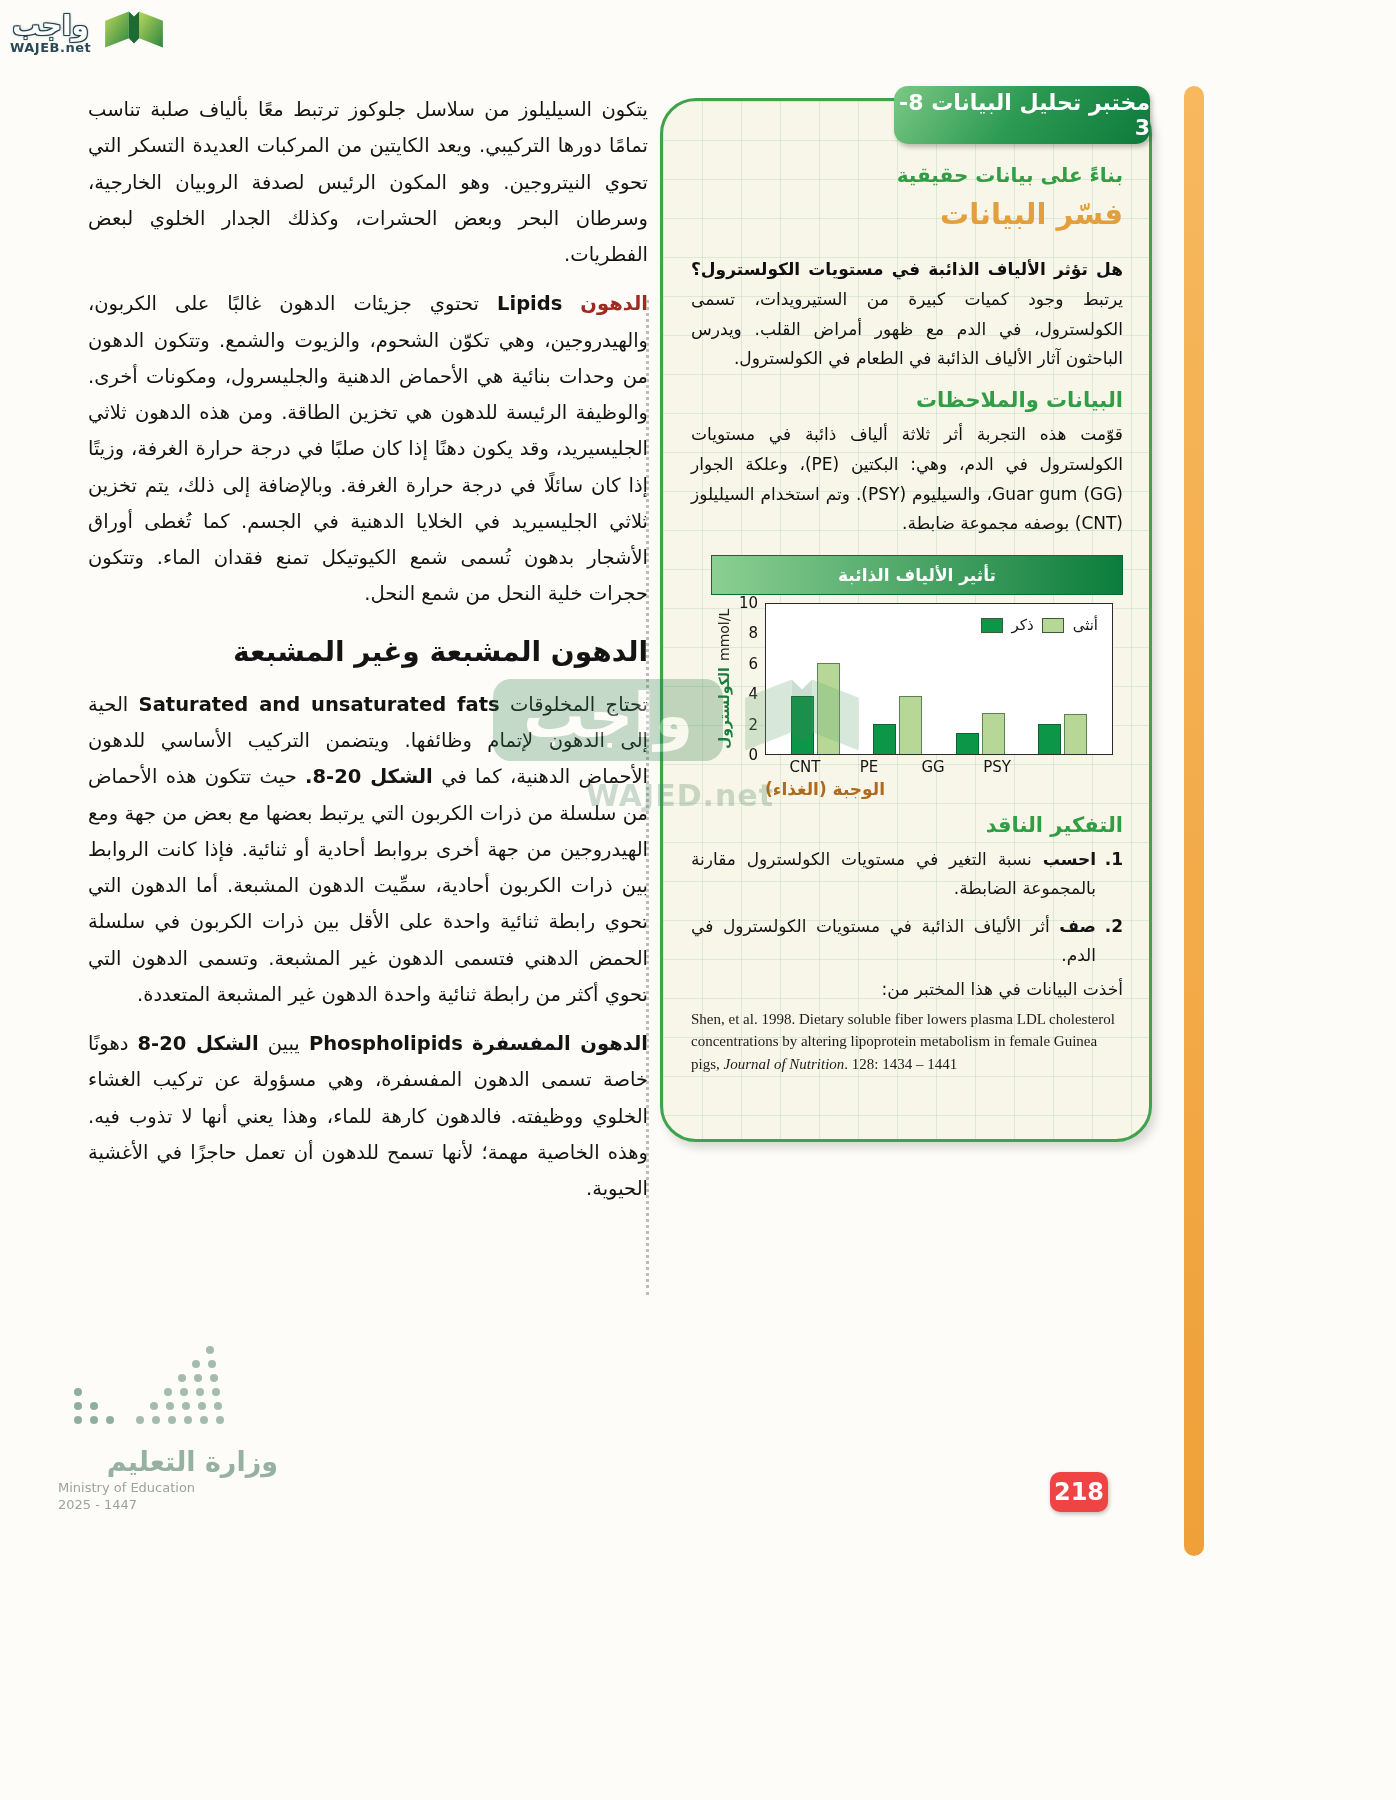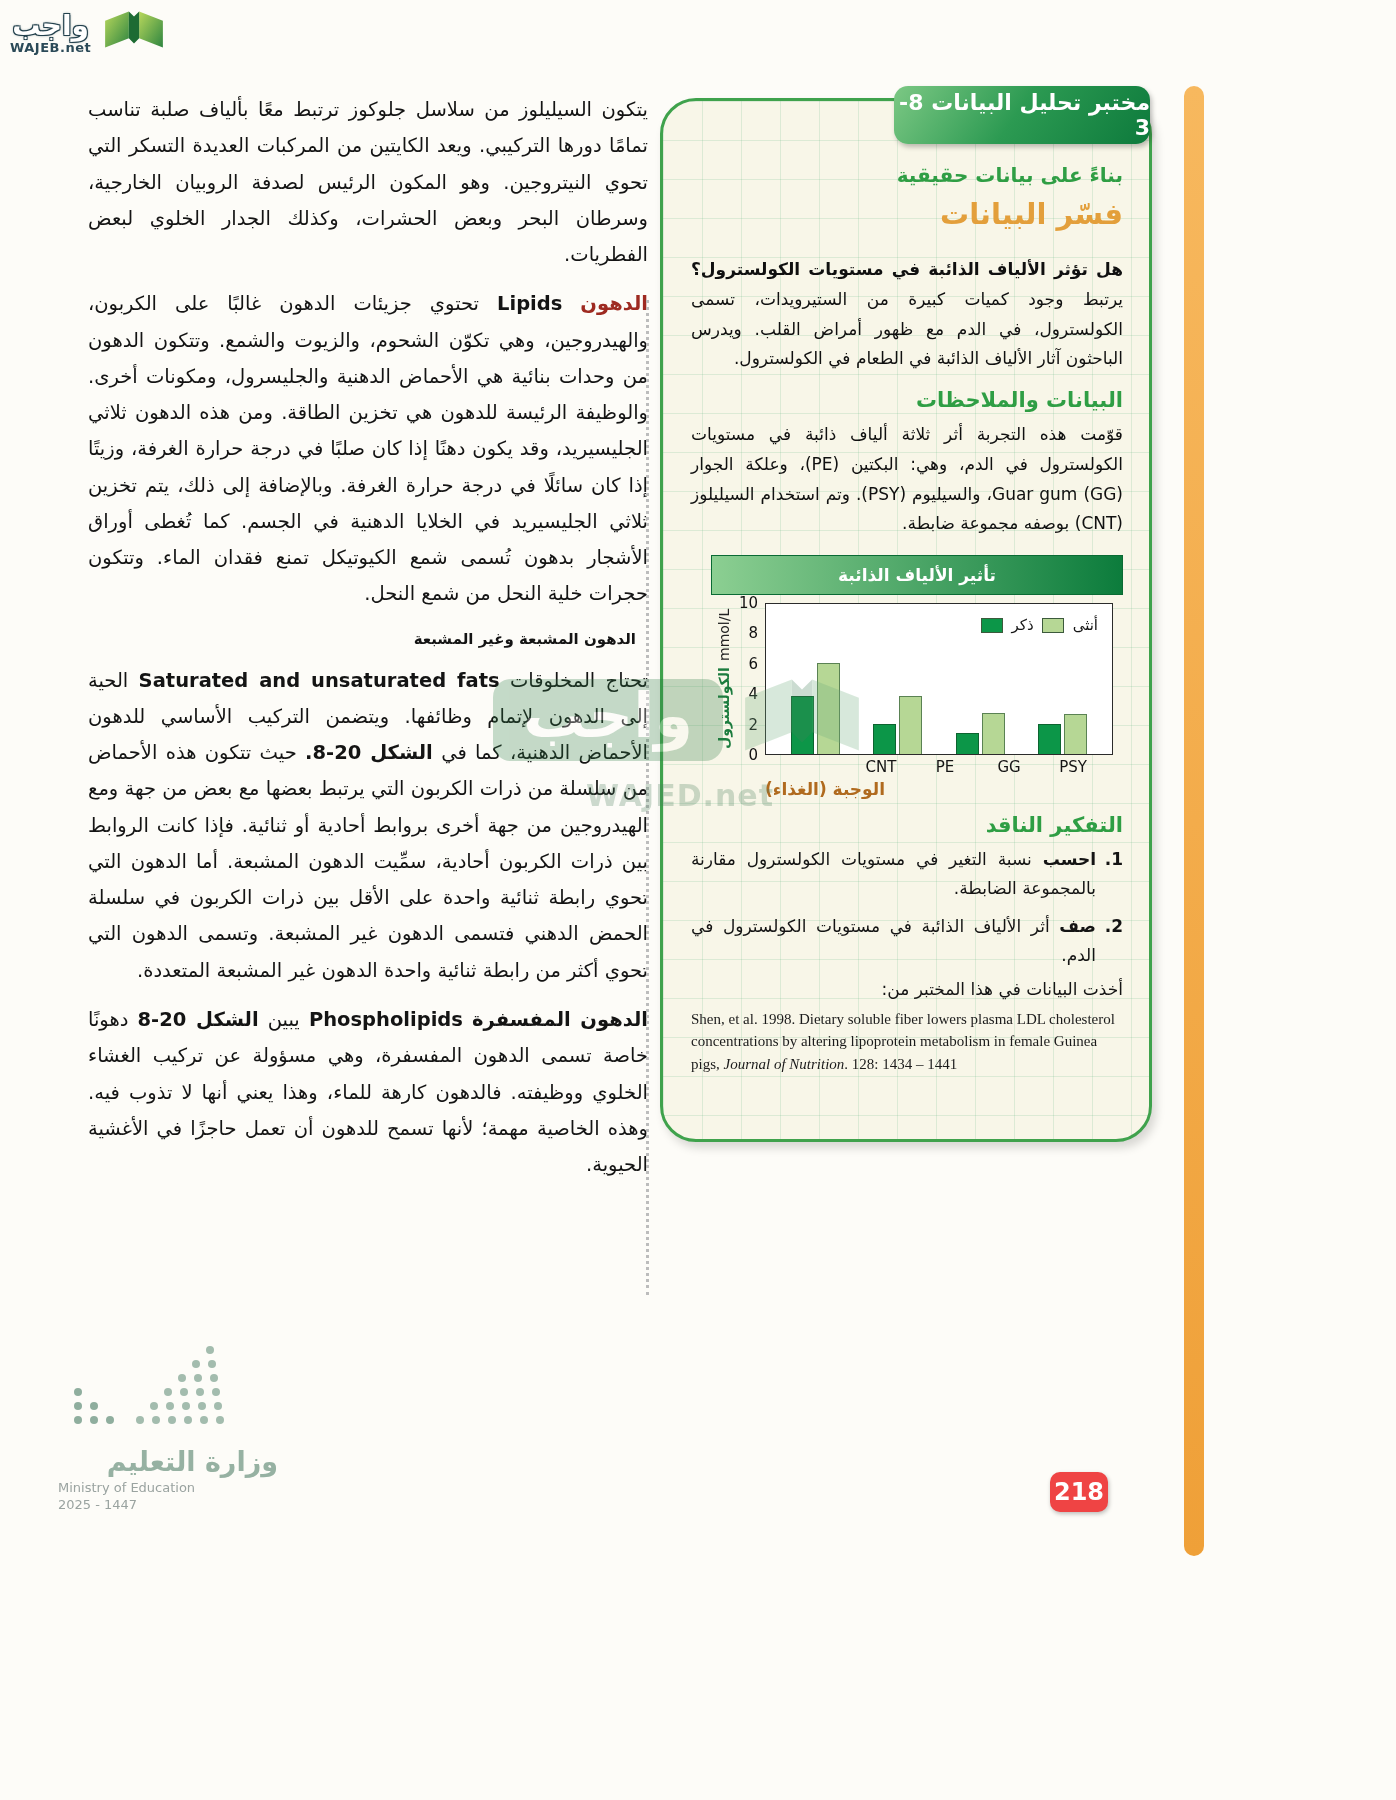--- a/index.html
+++ b/index.html
@@ -23,21 +23,21 @@
   .main-col {
     position:absolute; top:92px; left:88px; width:560px;
     direction:rtl; text-align:justify;
     font-size:19.5px; line-height:1.86;
   }
   .main-col p { margin-bottom:13px; }
   .lead-red { color:#9e2a21; font-weight:bold; }
   .lead-strong { font-weight:bold; }
   .lead-en { font-weight:bold; }
   .figref { font-weight:bold; }
-  .sec-head { font-weight:bold; font-size:15px; margin:4px 12px 9px; }
+  .sec-head { font-weight:bold; font-size:28px; margin:4px 0 9px; }
 
   
   .divider { position:absolute; left:646px; top:300px; height:995px; width:0; border-left:3px dotted #bcbcbc; }
 
   
   .sidebar {
     position:absolute; left:660px; top:98px; width:492px; height:1044px;
     border:3.5px solid #3fa24c; border-radius:36px;
     background-color:#f8f6e8;
     background-image:
@@ -80,21 +80,21 @@
   .chart-yaxis { width:28px; position:relative; font-size:15px; color:#111; }
   .ytick { position:absolute; right:7px; line-height:1; }
   .chart-plot { width:348px; height:152px; background:#fff; border:1.5px solid #2b2b2b; position:relative; }
   .groups { position:absolute; left:0; right:0; top:0; bottom:0; display:flex; align-items:flex-end; justify-content:space-around; padding:0 8px; }
   .bargroup { display:flex; align-items:flex-end; gap:3px; }
   .bar { width:23px; border:1px solid rgba(15,60,30,0.55); border-bottom:none; }
   .legend { position:absolute; top:12px; right:14px; display:flex; flex-direction:row; gap:8px; z-index:2; }
   .legrow { display:flex; align-items:center; gap:9px; }
   .swatch { width:22px; height:15px; border:1px solid #3c5a3c; display:inline-block; }
   .leglabel { font-size:15px; }
-  .chart-xcats { display:flex; justify-content:flex-end; margin-left:54px; width:348px; font-size:15px; padding:3px 8px 0; }
+  .chart-xcats { display:flex; justify-content:flex-start; margin-left:54px; width:348px; font-size:15px; padding:3px 8px 0; }
   .xcat { width:64px; text-align:center; }
   .chart-xlabel { margin-left:54px; width:348px; text-align:left; color:#b06a1e; font-weight:bold; font-size:17px; margin-top:3px; }
 
   
   .qa { display:flex; gap:9px; font-size:17px; line-height:1.7; margin-bottom:9px; text-align:justify; }
   .qnum { font-weight:bold; min-width:18px; }
   .source-line { font-size:17px; margin:8px 0 9px; }
   .citation {
     direction:ltr; text-align:left; font-family:"Liberation Serif", serif;
     font-size:15px; line-height:1.5; color:#1b1b1b; padding-right:6px;

